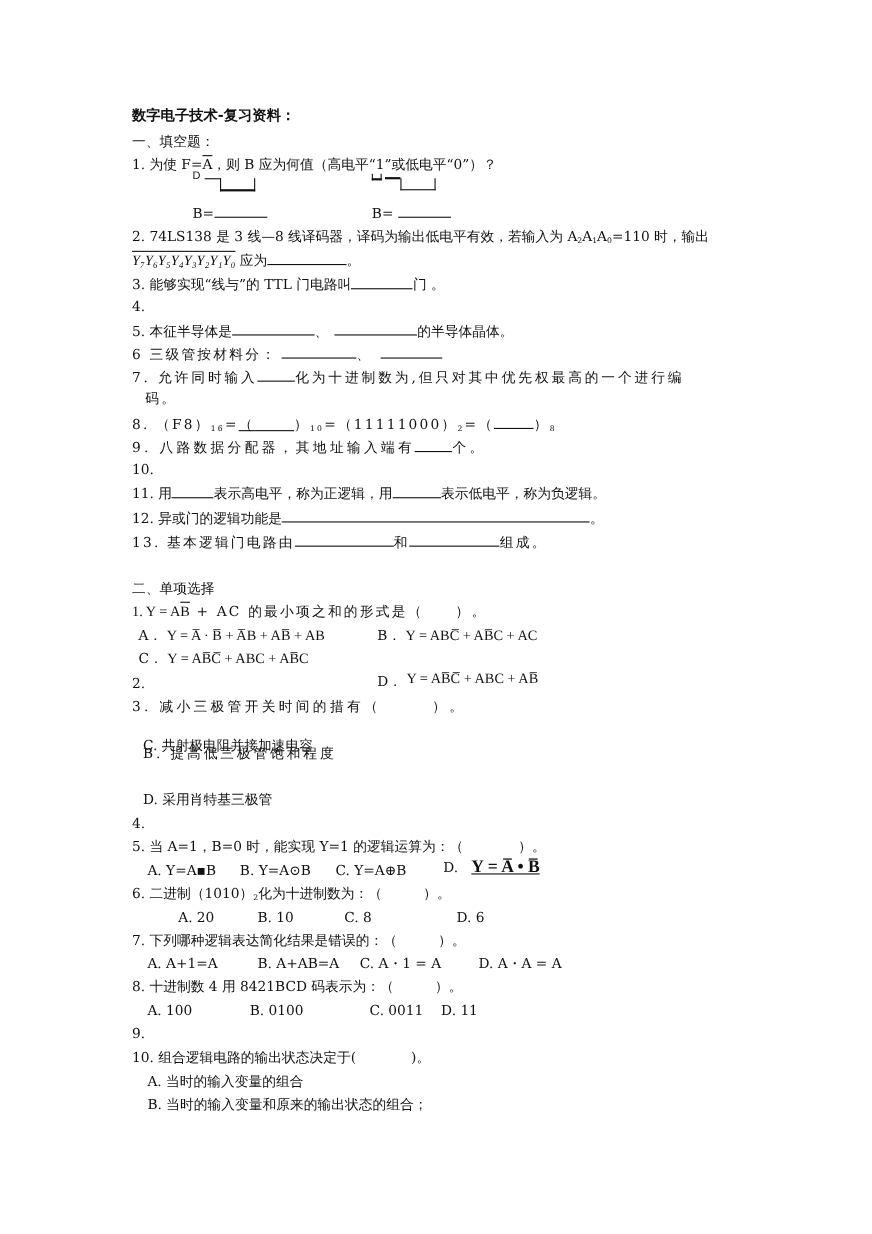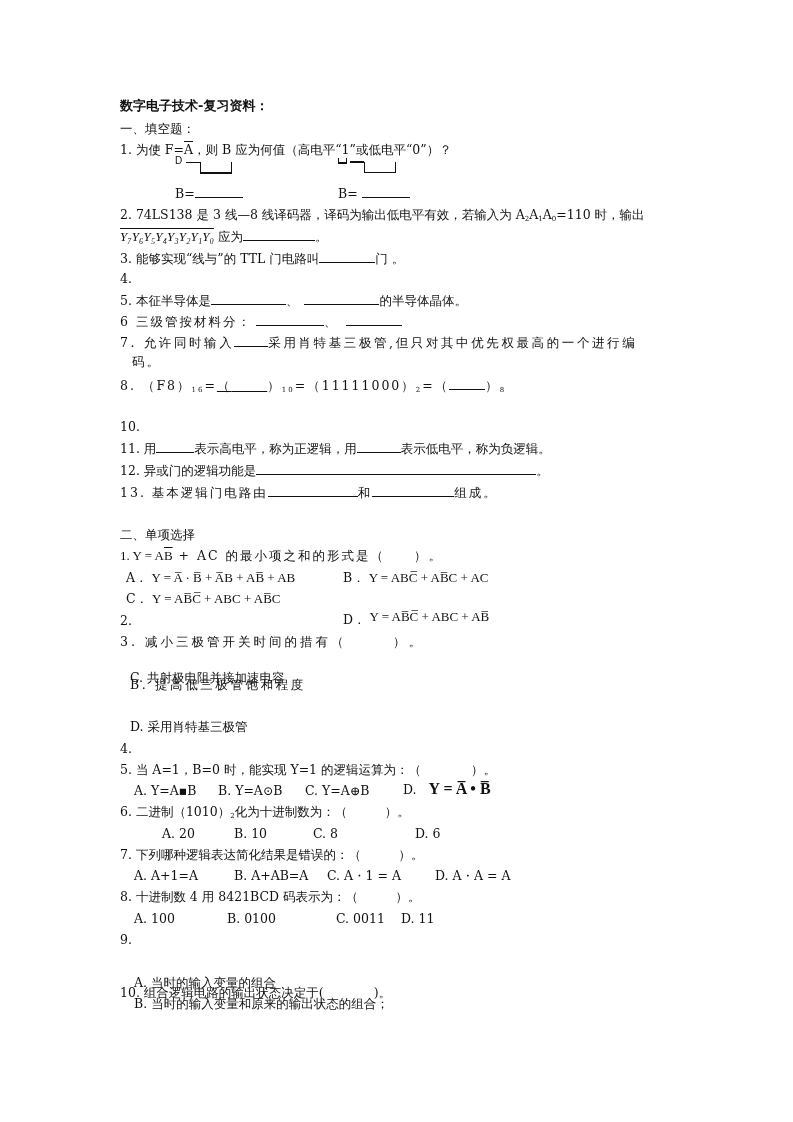--- a/index.html
+++ b/index.html
@@ -7,21 +7,21 @@
        font-family:"DejaVu Serif","Liberation Serif",serif;color:#111;font-size:12.5px;}
   .page{position:absolute;left:0;top:0;width:793px;height:1122px;background:#fff;}
   .ln{position:absolute;left:120px;white-space:nowrap;line-height:16px;}
   .title{font-weight:bold;font-family:"DejaVu Sans","Liberation Sans",sans-serif;font-size:13px;}
   .sp{letter-spacing:3px;}
   .ind{left:130px;}
   .blank{display:inline-block;border-bottom:1px solid #111;height:12px;vertical-align:baseline;}
   .ov{text-decoration:overline;}
   .sub{font-size:7px;vertical-align:-2px;}
   .math{font-family:"Liberation Serif",serif;font-size:13px;}
-  .big{font-family:"Liberation Serif",serif;font-size:16px;font-weight:bold;}
+  .big{font-family:"Liberation Serif",serif;font-size:16px;font-weight:bold;text-decoration:underline;}
 </style>
 </head>
 <body>
 
 <div class="page">
 
   <div class="ln title" style="top:98px;">数字电子技术-复习资料：</div>
 
   <div class="ln" style="top:121px;">一、填空题：</div>
 
@@ -61,28 +61,31 @@
 
   <div class="ln" style="top:292px;">
     <span>5. 本征半导体是</span><span class="blank" style="width:75px;"></span><span>、</span><span class="blank" style="width:75px;margin-left:6px;"></span><span>的半导体晶体。</span>
   </div>
 
   <div class="ln sp" style="top:313px;letter-spacing:2px;">
     <span>6 三级管按材料分：</span><span class="blank" style="width:68px;margin-left:4px;"></span><span>、</span><span class="blank" style="width:56px;margin-left:8px;"></span>
   </div>
 
   <div class="ln" style="top:334px;letter-spacing:2.6px;">
-    <span>7. 允许同时输入</span><span class="blank" style="width:34px;"></span><span>采用肖特基三极管,但只对其中优先权最高的一个进行编</span>
+    <span>7. 允许同时输入</span><span class="blank" style="width:34px;"></span><span>化为十进制数为,但只对其中优先权最高的一个进行编</span>
   </div>
   <div class="ln" style="top:354px;left:132px;letter-spacing:2px;">码。</div>
 
   <div class="ln" style="top:377px;letter-spacing:2px;">
     <span>8. （F8）</span><span class="sub">16</span><span>=</span><span style="text-decoration:underline;"><span>（</span>&nbsp;&nbsp;&nbsp;&nbsp;&nbsp;&nbsp;</span><span>）</span><span class="sub">10</span><span>=（11111000）</span><span class="sub">2</span><span>=（</span><span class="blank" style="width:36px;"></span><span>）</span><span class="sub">8</span>
   </div>
 
+  <div class="ln" style="top:398px;letter-spacing:3px;">
+    <span>9. 八路数据分配器，其地址输入端有</span><span class="blank" style="width:34px;"></span><span>个。</span>
+  </div>
   <div class="ln" style="top:419px;">10.</div>
 
   <div class="ln" style="top:440px;">
     <span>11. 用</span><span class="blank" style="width:38px;"></span><span>表示高电平，称为正逻辑，用</span><span class="blank" style="width:44px;"></span><span>表示低电平，称为负逻辑。</span>
   </div>
 
   <div class="ln" style="top:462px;">
     <span>12. 异或门的逻辑功能是</span><span class="blank" style="width:280px;"></span><span>。</span>
   </div>
 
@@ -140,17 +143,17 @@
   <div class="ln" style="top:868px;left:435px;">D.  A・A = A</div>
 
   <div class="ln" style="top:889px;">8. 十进制数 4 用 8421BCD 码表示为：（　　　）。</div>
   <div class="ln" style="top:911px;left:134px;">A.  100</div>
   <div class="ln" style="top:911px;left:227px;">B.  0100</div>
   <div class="ln" style="top:911px;left:313px;margin-left:23px;">C.  0011</div>
   <div class="ln" style="top:911px;left:401px;">D.  11</div>
 
   <div class="ln" style="top:932px;">9.</div>
 
-  <div class="ln" style="top:953px;margin-top:32px;">10.  组合逻辑电路的输出状态决定于(　　　　)。</div>
+  <div class="ln" style="top:953px;">10.  组合逻辑电路的输出状态决定于(　　　　)。</div>
   <div class="ln" style="top:975px;left:134px;">A.  当时的输入变量的组合</div>
   <div class="ln" style="top:996px;left:134px;">B.  当时的输入变量和原来的输出状态的组合；</div>
 
 </div>
 
 </body></html>

